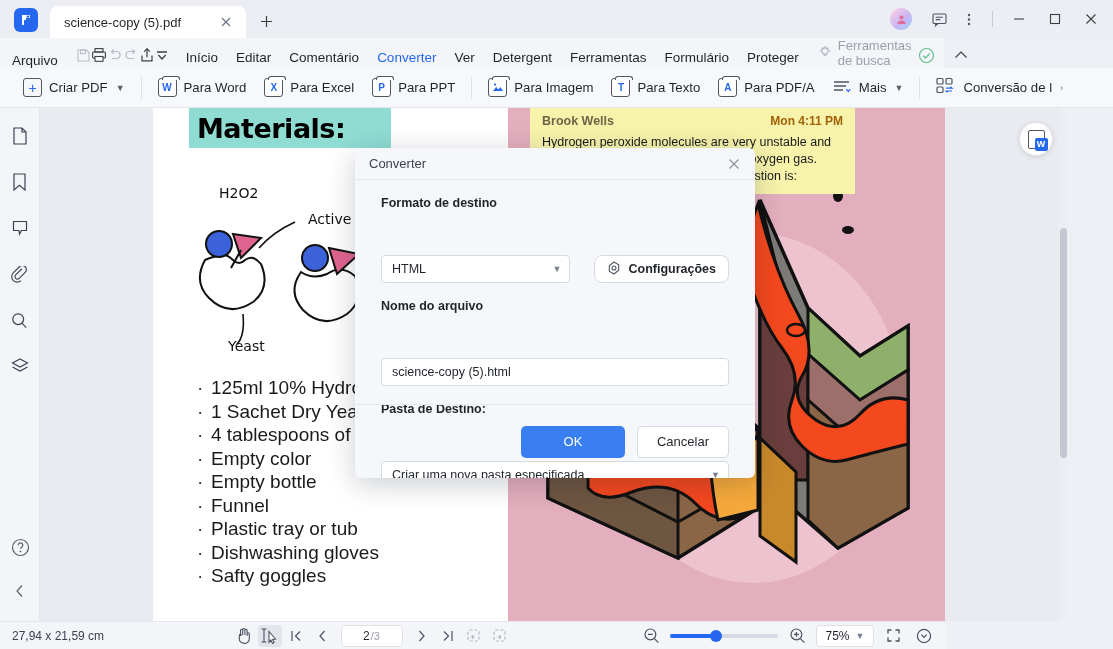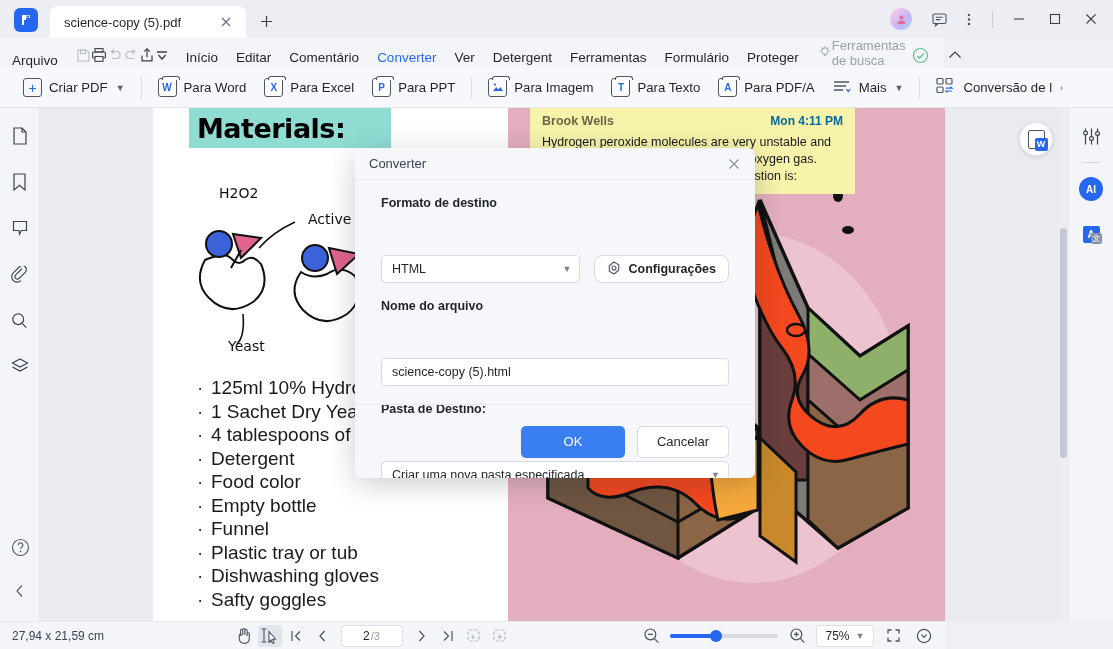--- a/index.html
+++ b/index.html
@@ -82,21 +82,21 @@
     font-size: 13.5px; color: #1f2328; padding: 4px 9px 3px;
     position: relative; white-space: nowrap;
   }
   .menu-item.active { color: #2568ef; }
   .menu-item.active::after {
     content:""; position:absolute; left:9px; right:9px; bottom:-2px;
     height:2px; background:#2568ef; border-radius:2px;
   }
   .menu-search {
     display: flex; align-items: center; margin-left: 10px;
-    color: #9aa0ac; font-size: 13px; 
+    color: #9aa0ac; font-size: 13px; gap: 6px;
   }
   .menubar-right { margin-left:auto; display:flex; align-items:center; padding-right:8px; gap:4px;}
 
   
   .ribbon {
     position: absolute; top: 68px; left: 0; width: 1113px; height: 40px;
     background: #f7f8fb; display: flex; align-items: center;
     border-bottom: 1px solid #e2e5ec;
     padding-left: 14px; overflow: hidden;
   }
@@ -205,21 +205,21 @@
   
   .pink-panel {
     position:absolute; left:355px; top:0; right:0; bottom:0;
     background:#e3aebd;
   }
   .sticky {
     position:absolute; left:22px; top:0px; width:325px; height:86px;
     background:#f7f3ab;
   }
   .sticky .sn { position:absolute; left:12px; top:6px; font-size:12.5px; font-weight:bold; color:#6d6545; }
-  .sticky .st { position:absolute; right:12px; top:6px; font-size:12px; font-weight:bold; color:#0369a1; }
+  .sticky .st { position:absolute; right:12px; top:6px; font-size:12px; font-weight:bold; color:#a16207; }
   .sticky .sb { position:absolute; left:12px; top:26px; right:10px; font-size:12.5px; color:#1a1a1a; line-height:17px; }
 
   
   .float-word {
     position: absolute; left: 1019px; top: 122px; width: 34px; height: 34px;
     border-radius: 50%; background: #ffffff; border: 1px solid #e0e3ea;
     box-shadow: 0 1px 4px rgba(0,0,0,.12);
     display: flex; align-items: center; justify-content: center;
   }
   .fw-doc {
@@ -241,21 +241,21 @@
     overflow: hidden;
   }
   .modal-head {
     height: 32px; display: flex; align-items: center;
     padding: 0 10px 0 14px; border-bottom: 1px solid #e6e9ef;
   }
   .modal-title { font-size: 13px; color: #3c4250; flex: 1; }
   .modal-close { width: 22px; height: 22px; display:flex; align-items:center; justify-content:center; color:#8b919c; }
   .modal-body { padding: 16px 26px 0 26px; }
   .fld-label { font-size: 12.5px; font-weight: bold; color: #1f2328; margin-bottom: 7px; }
-  .row { display:flex; gap: 14px; align-items:center; margin-bottom: 16px; margin-top: 45px; }
+  .row { display:flex; gap: 24px; align-items:center; margin-bottom: 16px; margin-top: 45px; }
   .select {
     flex: 1; height: 28px; background: #fff; border: 1px solid #d6dae2;
     border-radius: 4px; display: flex; align-items: center;
     padding: 0 8px 0 10px; font-size: 12.5px; color: #1f2328;
   }
   .select .chv { margin-left: auto; color: #7b8290; font-size: 9px; }
   .btn-cfg {
     height: 28px; border: 1px solid #d6dae2; background: #fff; border-radius: 8px;
     display: flex; align-items: center; gap: 7px; padding: 0 12px;
     font-size: 12.5px; color: #1f2328; font-weight: bold;
@@ -571,36 +571,20 @@
           <circle cx="9.5" cy="13.4" r=".85" fill="#5a6069"></circle>
         </svg>
     </div>
     <div class="rail-ic">
       <svg width="12" height="14" viewBox="0 0 12 14">
           <path d="M8 1.5L3 7l5 5.5" stroke="#5a6069" stroke-width="1.2" fill="none"></path>
         </svg>
     </div>
   </div>
 
-  <div class="right-rail">
-    <div class="rail-ic">
-      <svg width="19" height="19" viewBox="0 0 19 19">
-          <path d="M3.5 1.5v16M9.5 1.5v16M15.5 1.5v16" stroke="#3c4250" stroke-width="1.2"></path>
-          <circle cx="3.5" cy="6" r="1.9" fill="#fff" stroke="#3c4250" stroke-width="1.2"></circle>
-          <circle cx="9.5" cy="11.5" r="1.9" fill="#fff" stroke="#3c4250" stroke-width="1.2"></circle>
-          <circle cx="15.5" cy="6.5" r="1.9" fill="#fff" stroke="#3c4250" stroke-width="1.2"></circle>
-        </svg>
-    </div>
-    <div class="rr-divider"></div>
-    <div class="badge-ai">AI</div>
-    <div class="badge-tr">
-      <div class="b1">A</div>
-      <div class="b2">文</div>
-    </div>
-  </div>
 
   <div class="doc-area">
     <div class="page">
 
       <div class="pink-panel">
         <svg width="440" height="612" viewBox="0 0 440 612" style="position:absolute;left:0;top:0;">
           <ellipse cx="245" cy="300" rx="150" ry="175" fill="#ecc3cf"></ellipse>
 
           <path d="M240 60 q10 -38 22 -6 q6 -24 14 6 q10 -16 8 16 l-44 6z" fill="#f4481f" stroke="#111" stroke-width="3"></path>
           <ellipse cx="290" cy="36" rx="7" ry="9" fill="#f4481f" stroke="#111" stroke-width="3"></ellipse>
@@ -664,22 +648,21 @@
 
           <path d="M206 92 q-12 4 -18 18 q-8 22 8 38 q22 18 44 0" fill="#fff" stroke="#111" stroke-width="2"></path>
           <circle cx="226" cy="56" r="13" fill="#3b62d8" stroke="#111" stroke-width="2"></circle>
         </svg>
       </div>
 
       <div class="mat-list">
         <div><span class="mat-b">·</span><span>125ml 10% Hydro</span></div>
         <div><span class="mat-b">·</span><span>1 Sachet Dry Yeas</span></div>
         <div><span class="mat-b">·</span><span>4 tablespoons of </span></div>
-        <div><span class="mat-b">·</span><span>Detergent</span></div>
-        <div><span class="mat-b">·</span><span>Food color</span></div>
+        <div><span class="mat-b">·</span><span>Empty color</span></div>
         <div><span class="mat-b">·</span><span>Empty bottle</span></div>
         <div><span class="mat-b">·</span><span>Funnel</span></div>
         <div><span class="mat-b">·</span><span>Plastic tray or tub</span></div>
         <div><span class="mat-b">·</span><span>Dishwashing gloves</span></div>
         <div><span class="mat-b">·</span><span>Safty goggles</span></div>
       </div>
     </div>
 
     <div class="scroll-track">
       <div class="scroll-thumb"></div>

